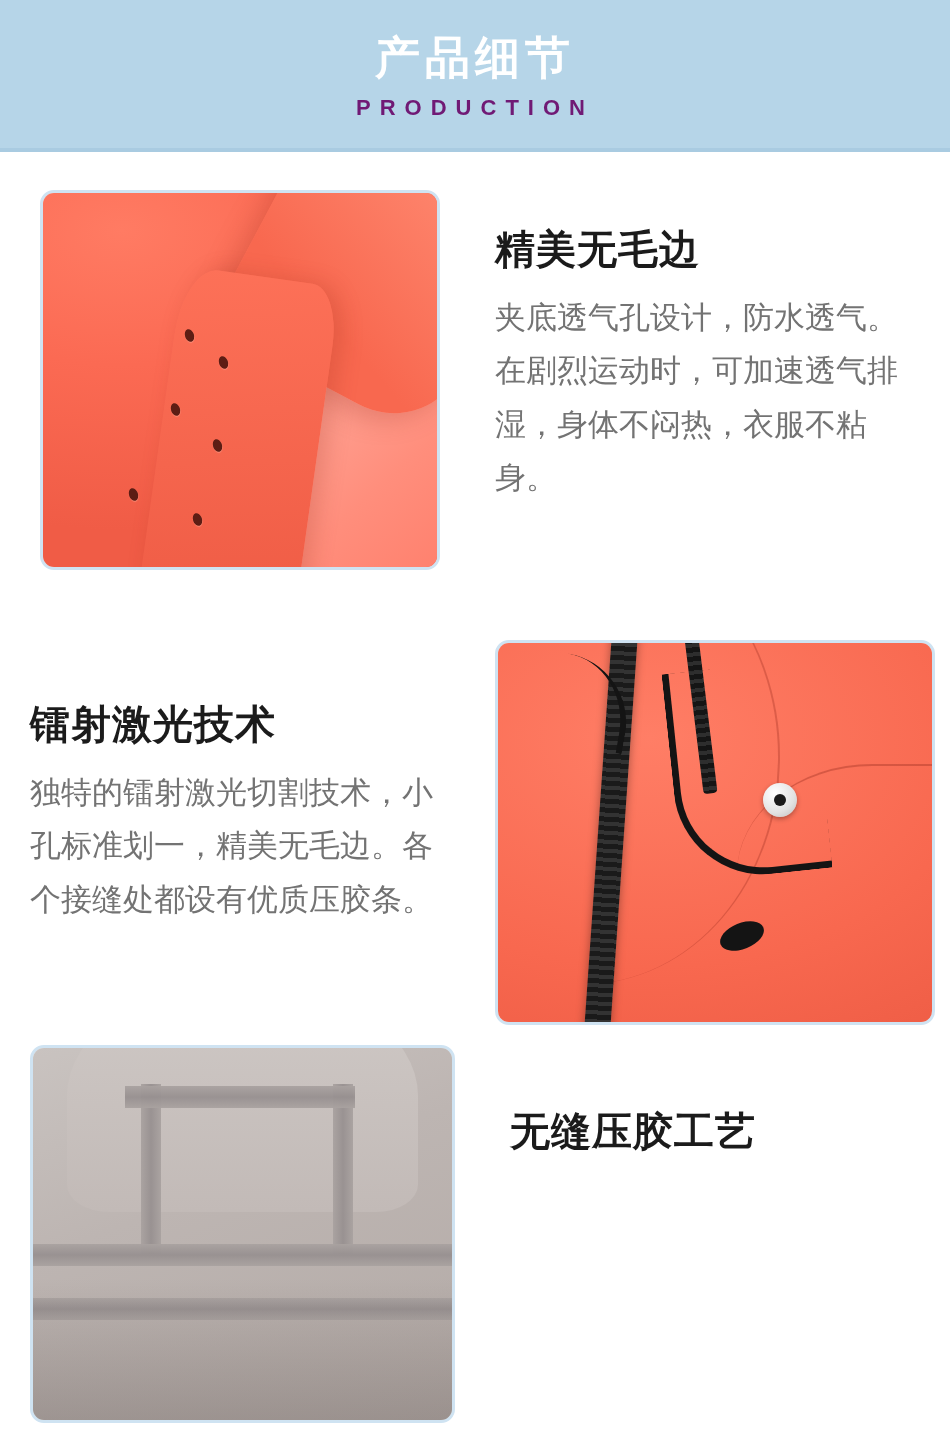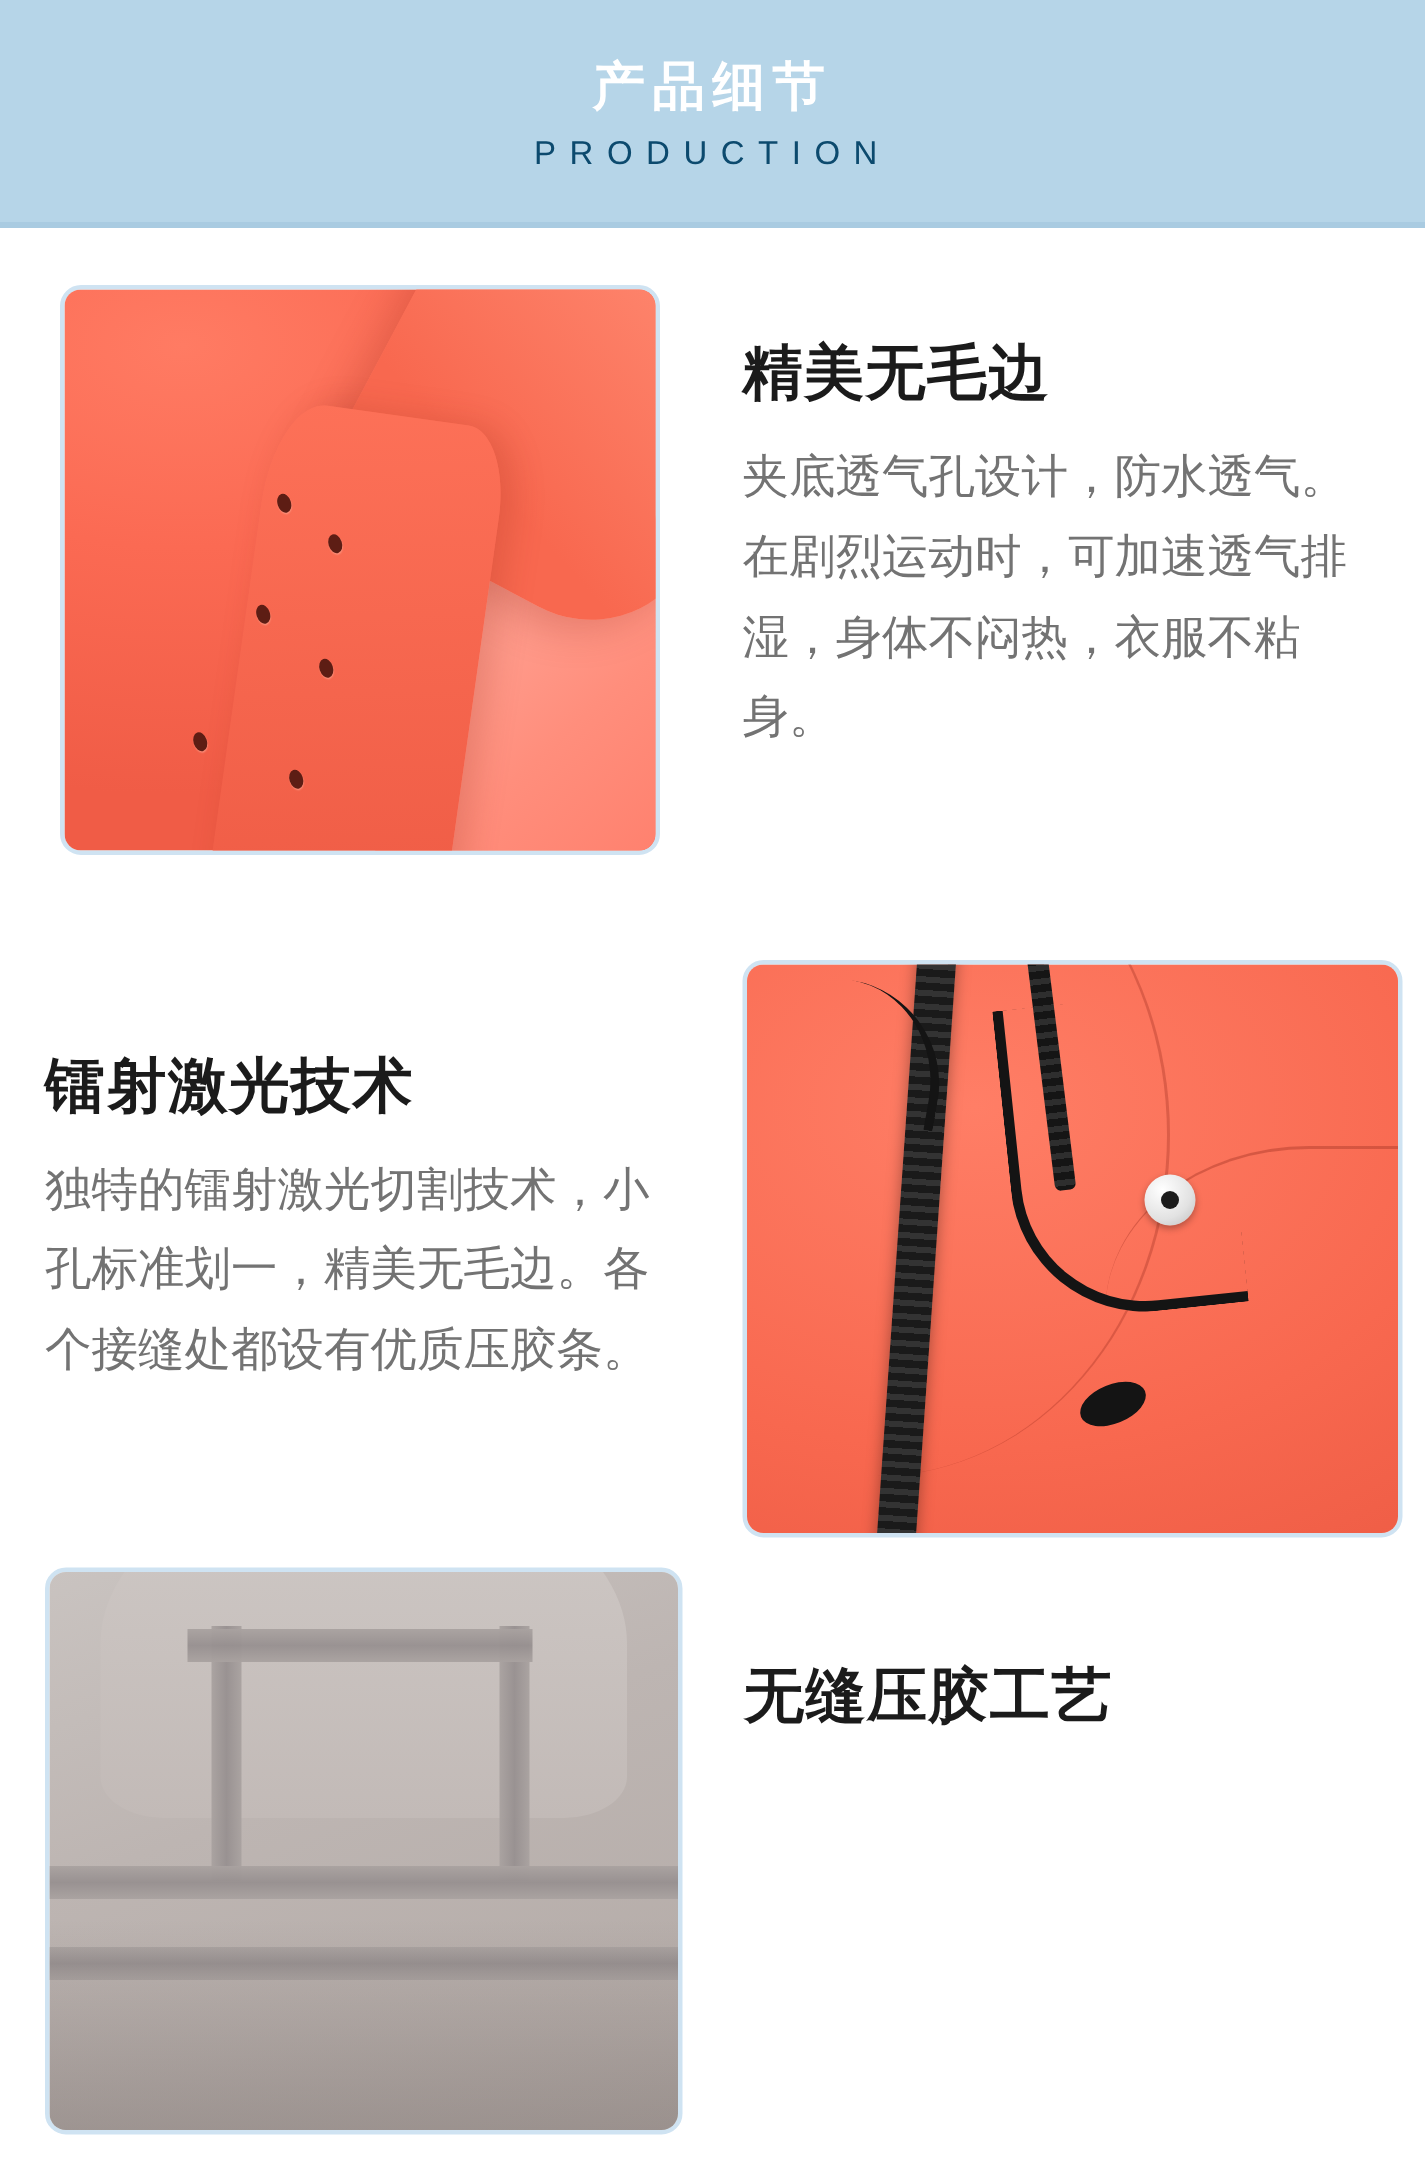--- a/index.html
+++ b/index.html
@@ -23,33 +23,33 @@
     height: 152px;
     background: #b6d5e8;
     display: flex;
     flex-direction: column;
     align-items: center;
     justify-content: center;
     position: relative;
   }
   .banner-title {
     color: #ffffff;
-    font-size: 35px;
+    font-size: 45px;
     font-weight: bold;
     letter-spacing: 5px;
     line-height: 1.2;
     text-align: right;
   }
   .banner-sub {
-    color: #0c4a6e;
+    color: #701a75;
     font-size: 22px;
     letter-spacing: 9px;
     margin-top: 10px;
     text-align: left;
-    font-weight: 400;
+    font-weight: 700;
   }
   .banner-rule {
     position: absolute;
     bottom: 0;
     left: 0;
     width: 950px;
     height: 4px;
     background: #a9cbe1;
   }
 
@@ -208,21 +208,21 @@
     position: absolute;
     left: 55%; top: 32%;
     width: 52%; height: 48%;
     border-top: 2px solid rgba(160,50,35,0.4);
     border-radius: 60% 0 0 0;
   }
 
   
   #block3 { left: 30px; top: 1045px; }
   #block3 .photo { width: 425px; height: 378px; }
-  #block3 .txt { width: 430px; margin-left: 41px; padding-top: 62px; }
+  #block3 .txt { width: 430px; margin-left: 55px; padding-top: 62px; }
 
   .fabric-grey {
     position: absolute; inset: 0;
     background: linear-gradient(160deg, #c9c3c0 0%, #bdb5b2 40%, #b3aaa6 100%);
   }
   .grey-hood {
     position: absolute;
     left: 8%; top: -18%;
     width: 84%; height: 62%;
     background: linear-gradient(180deg, #cfc9c6 0%, #c2bab7 100%);

